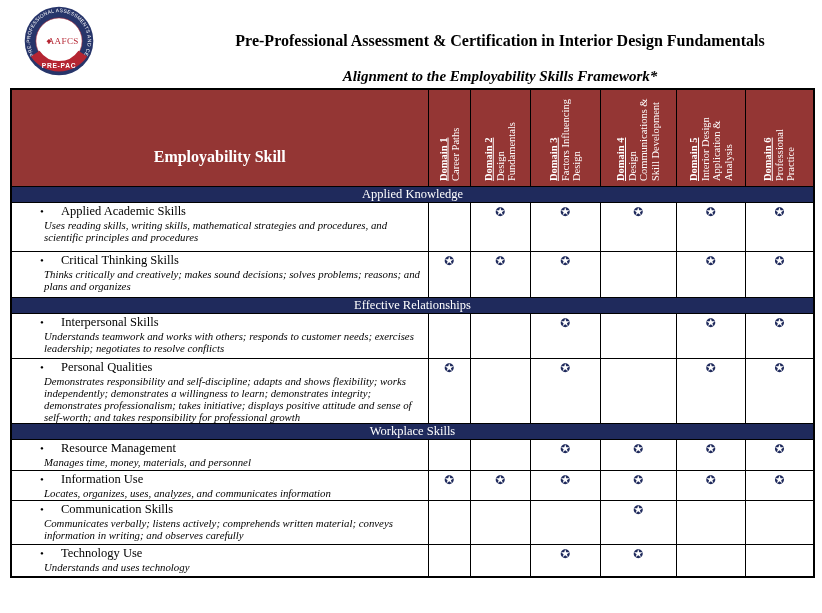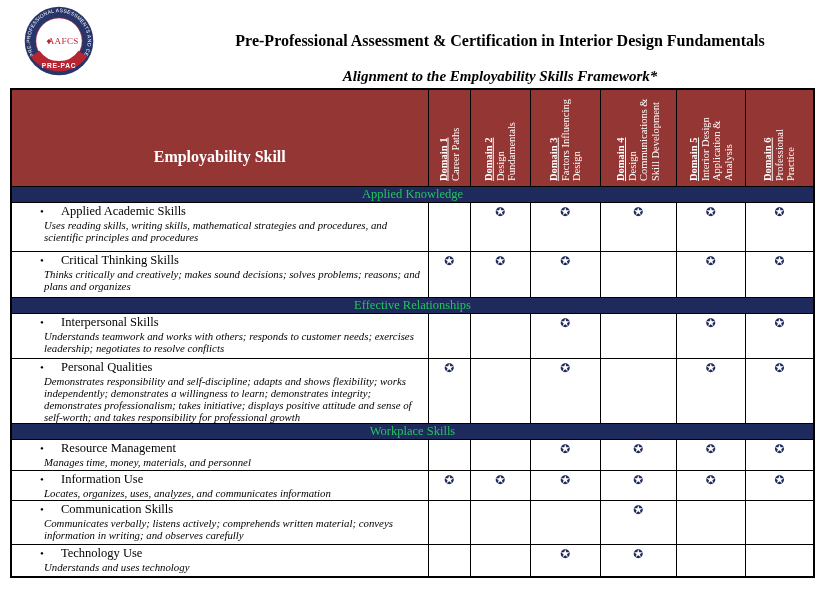--- a/index.html
+++ b/index.html
@@ -31,21 +31,21 @@
     position: absolute; left: 50%; top: 50%;
     width: 86px;
     transform: translate(-50%, -50%) rotate(-90deg);
     color: #fff; font-size: 10.5px; line-height: 11.5px;
     text-align: left; font-weight: normal;
   }
   .domain-num { display: block; font-weight: bold; text-decoration: underline; }
 
   
   td.section-bar {
-    background: #1F2A5C; color: #22c55e; text-align: center;
+    background: #1F2A5C; color: #ffffff; text-align: center;
     font-size: 12.5px; line-height: 15px; height: 15px;
     vertical-align: middle;
   }
 
   
   td.skill-cell { background: #fff; padding: 1px 4px 0 0; }
   .skill-line { padding-left: 24px; font-size: 12.5px; line-height: 15px; color: #000; }
   .bullet { display: inline-block; width: 25px; text-align: left; padding-left: 4px; font-size: 11px; }
   .skill-desc {
     margin-left: 32px; font-size: 10.8px; line-height: 12px;

